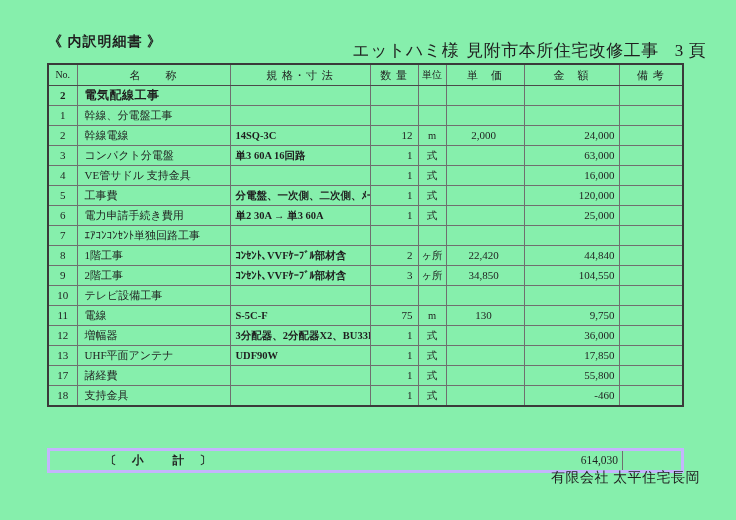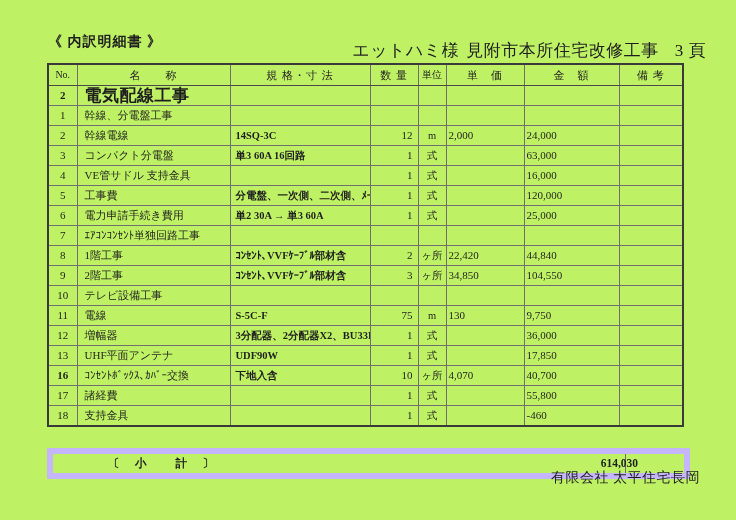--- a/index.html
+++ b/index.html
@@ -4,21 +4,21 @@
 <style>
   html, body { margin: 0; padding: 0; }
   body {
     width: 736px; height: 520px;
     background: #ffffff;
     font-family: "Liberation Serif", "DejaVu Serif", serif;
     color: #1f1f1f;
     position: relative;
     overflow: hidden;
   }
-  .sheet { position: absolute; inset: 0; background: #bef264; }
+  .sheet { position: absolute; inset: 0; background: #86efac; }
 
   .title {
     position: absolute; left: 48px; top: 33px;
     font-size: 14px; font-weight: bold; letter-spacing: 1px;
     white-space: nowrap;
   }
   .header-right {
     position: absolute; right: 30px; top: 39px;
     font-size: 17px; letter-spacing: 0.5px; white-space: nowrap;
   }
@@ -45,44 +45,44 @@
     letter-spacing: 1px;
   }
   .detail thead th.col-no { font-size: 10px; letter-spacing: 0; margin-left: 28px; }
   .detail thead th.col-unit { font-size: 10px; letter-spacing: 0; padding: 0 1px; margin-top: 24px; }
 
   .detail td.col-no   { text-align: center; padding: 0 3px; }
   .detail td.col-name { text-align: left; padding-left: 7px; }
   .detail td.col-spec { text-align: left; padding-left: 5px; font-size: 10.5px; font-weight: bold; }
   .detail td.col-qty  { text-align: right; padding-right: 5px; }
   .detail td.col-unit { text-align: center; font-size: 10.5px; }
-  .detail td.col-unit_price { text-align: left; padding-right: 5px; margin-left: 24px; }
-  .detail td.col-amount { text-align: left; padding-right: 4px; }
+  .detail td.col-unit_price { text-align: center; padding-right: 5px; margin-left: 24px; }
+  .detail td.col-amount { text-align: right; padding-right: 4px; }
 
   .detail tr.section td { font-weight: bold; }
-  .detail tr.section td.col-name { font-size: 17px; letter-spacing: 0.5px; }
+  .detail tr.section td.col-name { font-size: 12px; letter-spacing: 0.5px; }
   .detail td.bold { font-weight: bold; }
 
   .subtotal-box {
     position: absolute; left: 47px; top: 448px;
     width: 631px; height: 19px;
-    border: 6px solid #c4b5fd;
+    border: 3px solid #c4b5fd;
     font-size: 11.5px; line-height: 19px;
   }
   .subtotal-label {
     position: absolute; left: 55px; top: 0;
     letter-spacing: 2px; font-weight: bold; white-space: nowrap;
   }
   .subtotal-divider {
     position: absolute; left: 572px; top: 0; bottom: 0;
     width: 1px; background: #6f6f6f;
   }
   .subtotal-amount {
-    position: absolute; right: 46px; top: 0;
-    font-weight: bold;
+    position: absolute; right: 63px; top: 0;
+    font-weight: normal;
   }
 
   .footer-company {
     position: absolute; right: 36px; top: 469px;
     font-size: 14px; letter-spacing: 0.5px; white-space: nowrap;
   }
 </style>
 </head>
 <body>
 
@@ -250,30 +250,20 @@
           <td class="col-no">13</td>
           <td class="col-name">UHF平面アンテナ</td>
           <td class="col-spec">UDF90W</td>
           <td class="col-qty">1</td>
           <td class="col-unit">式</td>
           <td class="col-unit_price"></td>
           <td class="col-amount">17,850</td>
           <td class="col-note"></td>
         </tr>
         <tr>
-          <td class="col-no bold">16</td>
-          <td class="col-name">ｺﾝｾﾝﾄﾎﾞｯｸｽ､ｶﾊﾞｰ交換</td>
-          <td class="col-spec">下地入含</td>
-          <td class="col-qty">10</td>
-          <td class="col-unit">ヶ所</td>
-          <td class="col-unit_price">4,070</td>
-          <td class="col-amount">40,700</td>
-          <td class="col-note"></td>
-        </tr>
-        <tr>
           <td class="col-no">17</td>
           <td class="col-name">諸経費</td>
           <td class="col-spec"></td>
           <td class="col-qty">1</td>
           <td class="col-unit">式</td>
           <td class="col-unit_price"></td>
           <td class="col-amount">55,800</td>
           <td class="col-note"></td>
         </tr>
         <tr>

